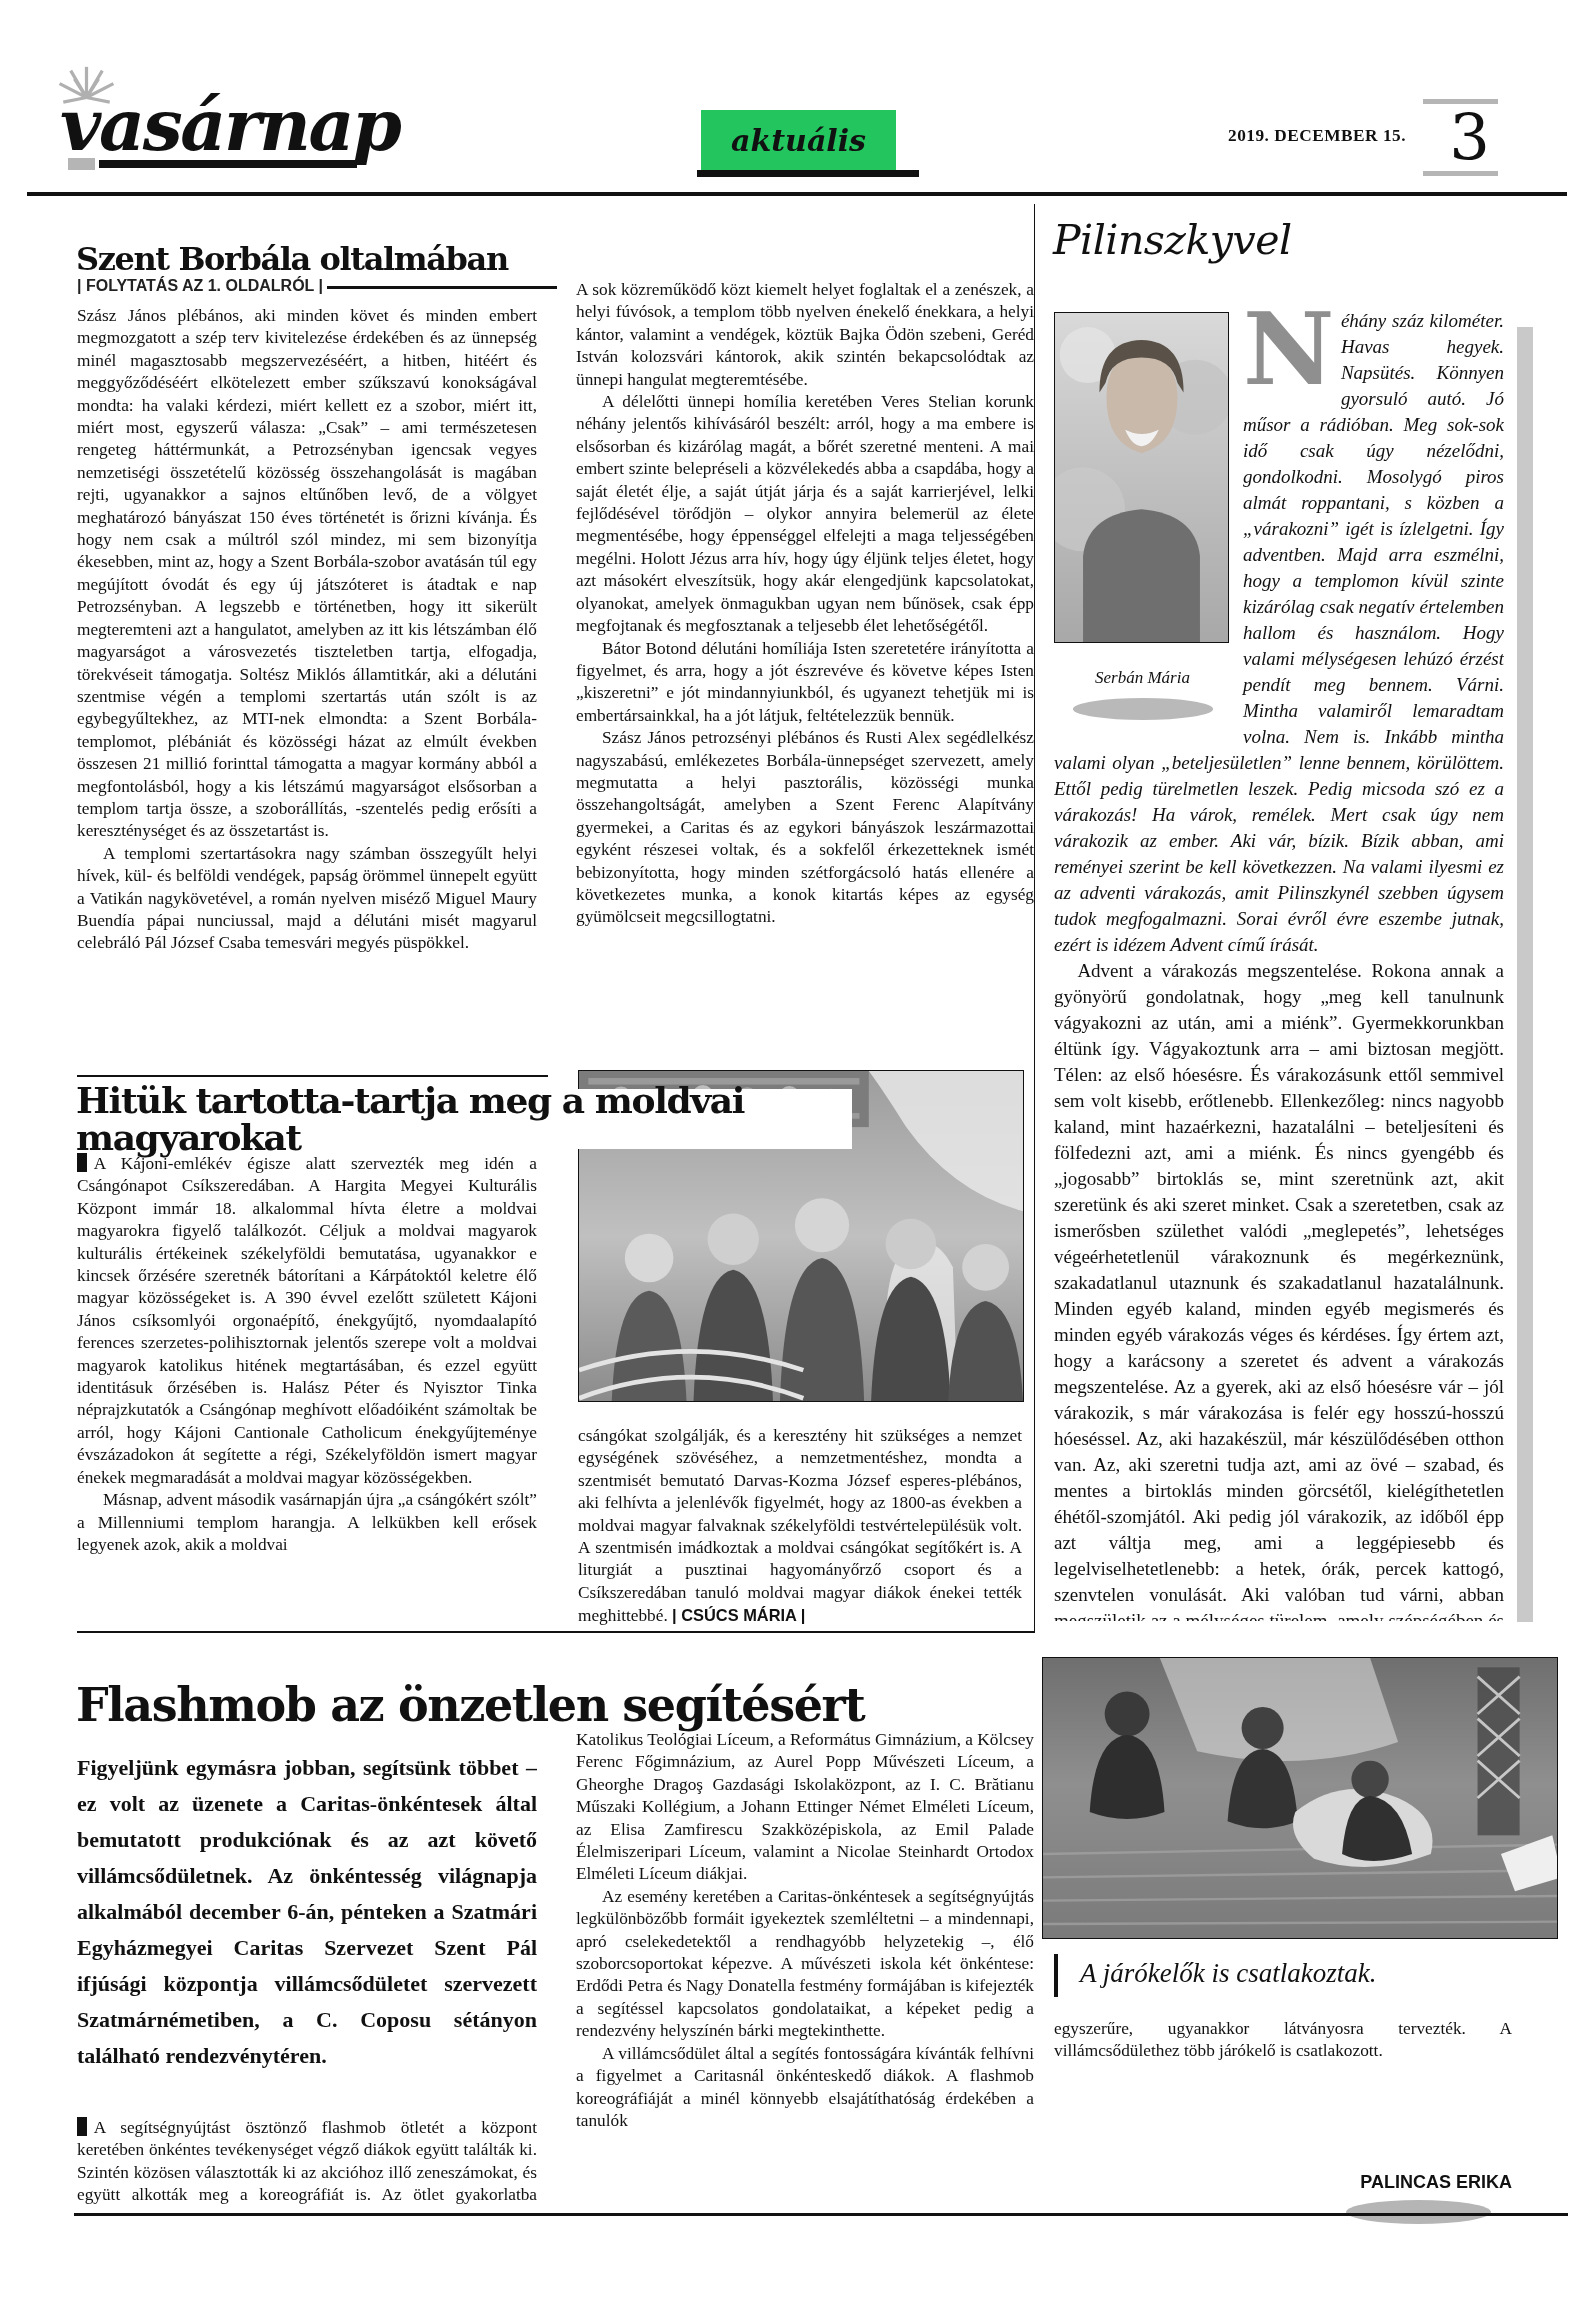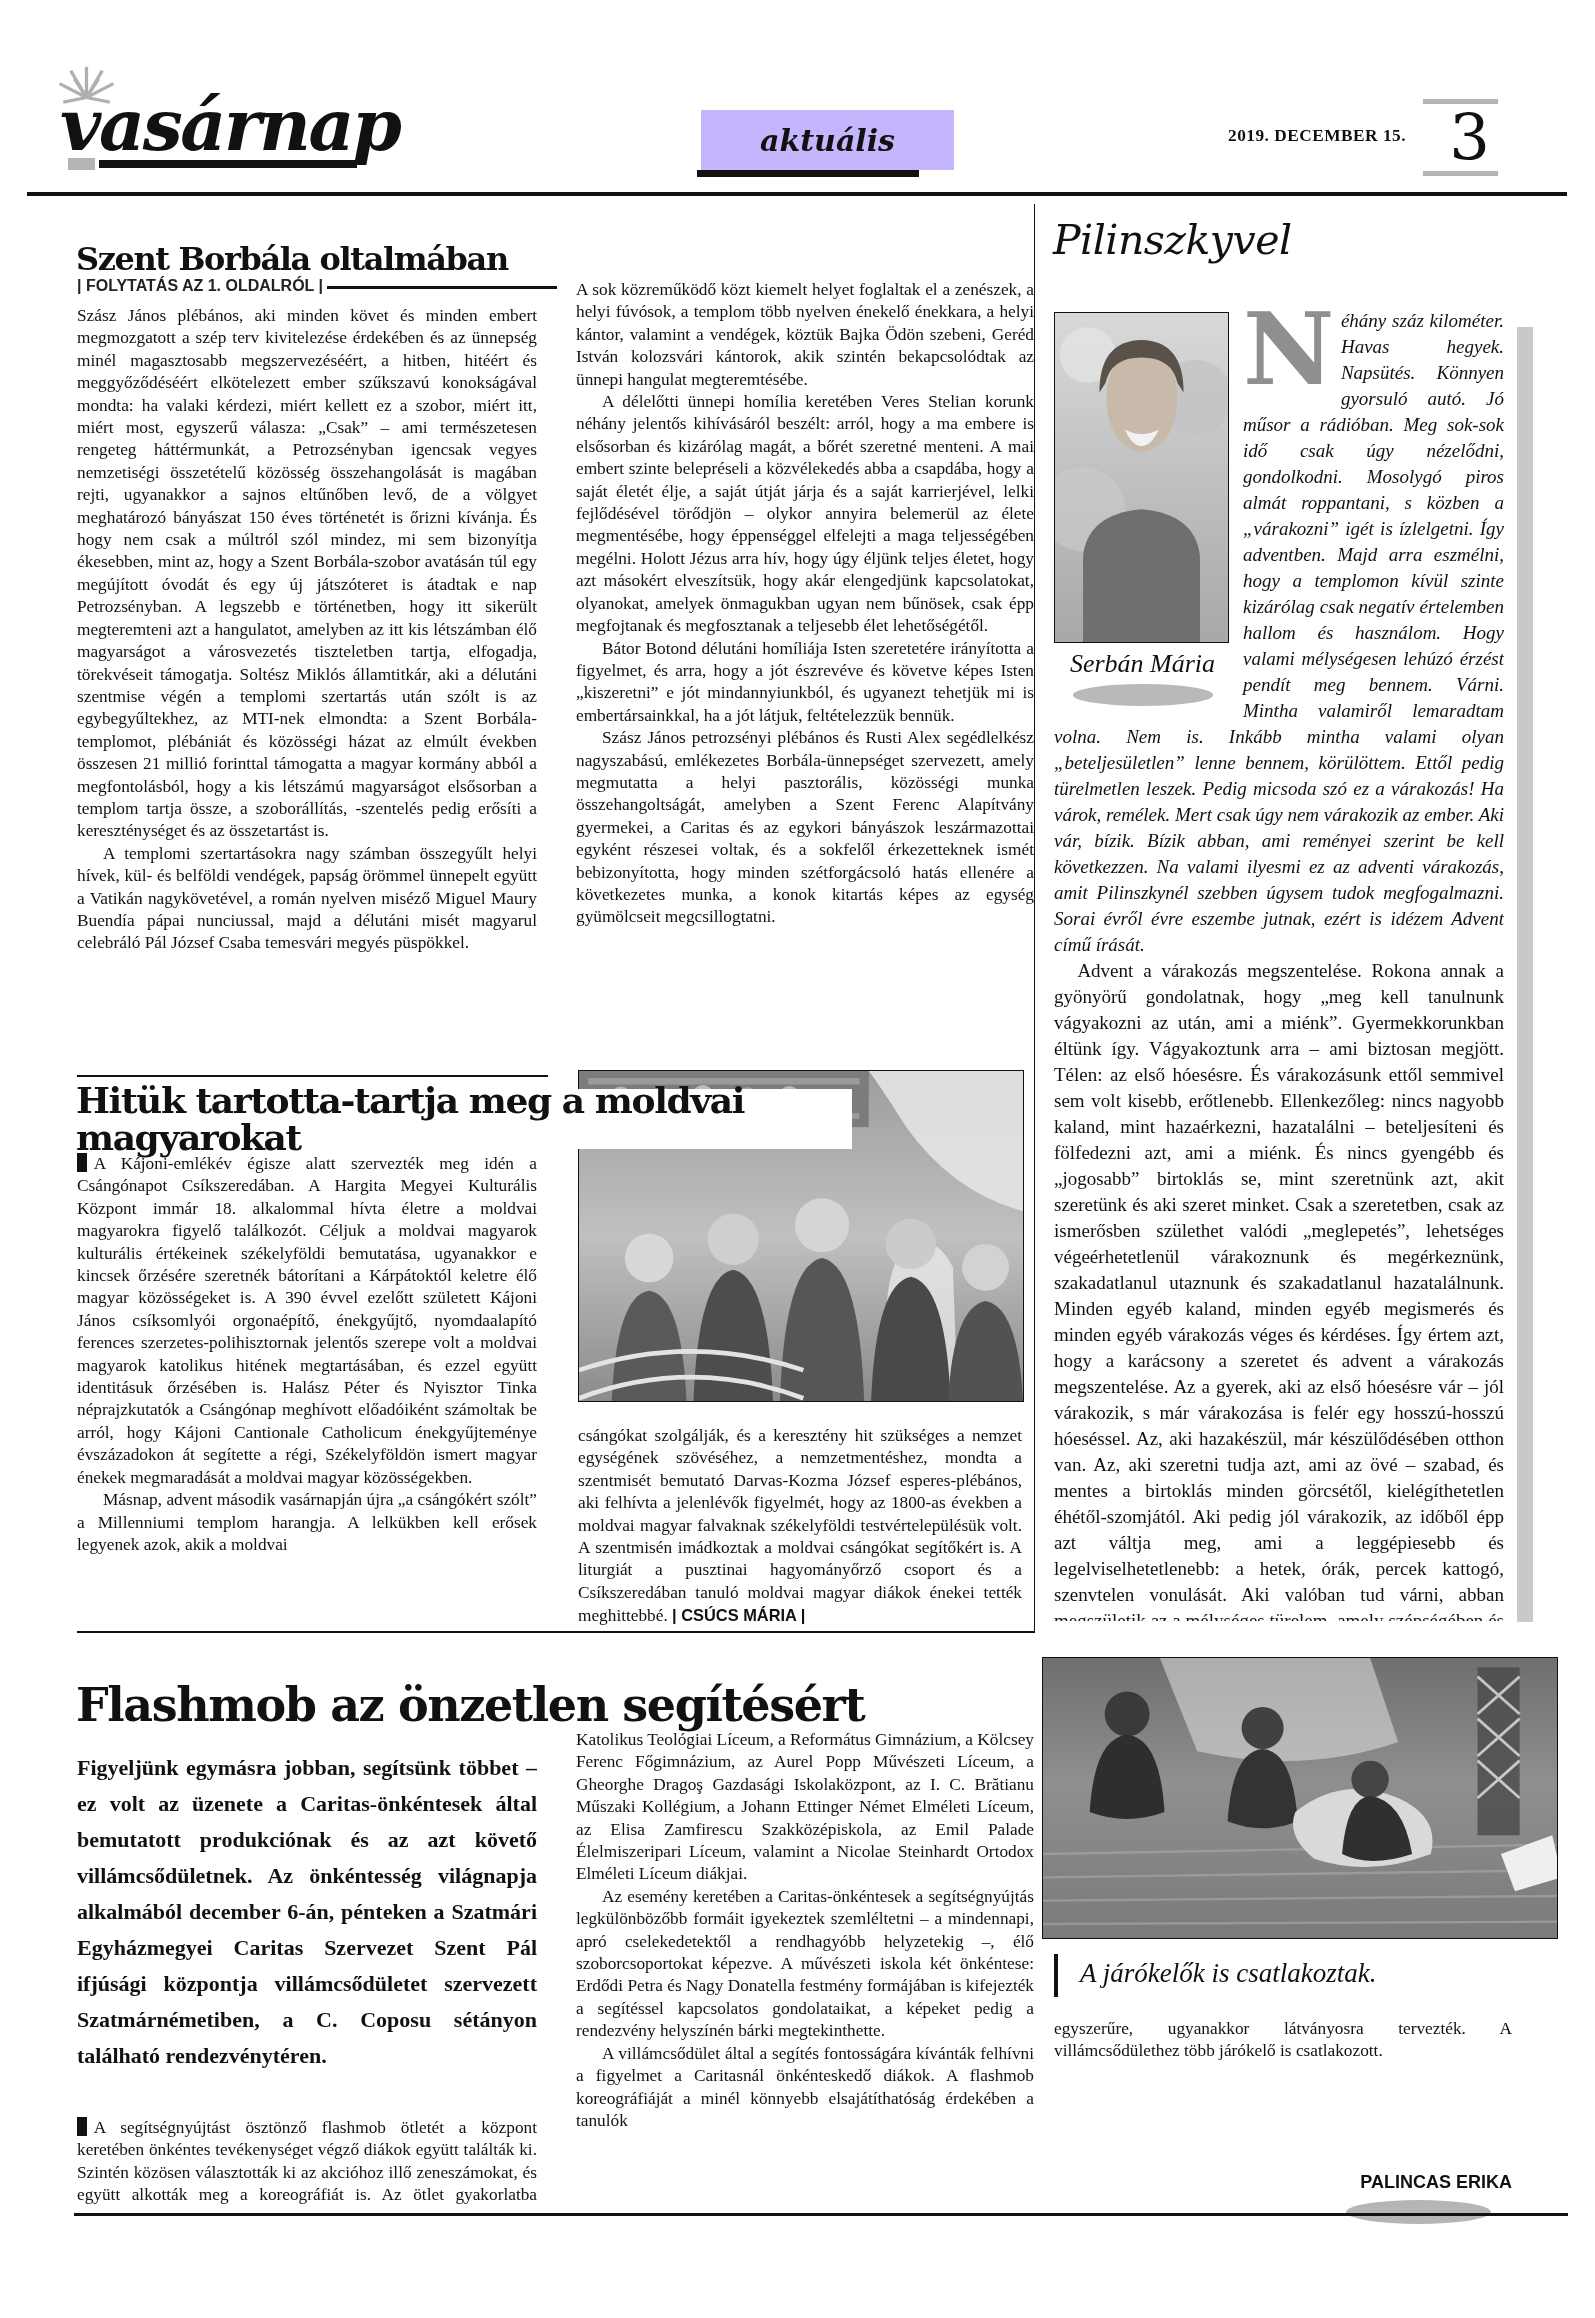--- a/index.html
+++ b/index.html
@@ -7,21 +7,21 @@
         font-family:"Liberation Serif",serif;color:#111;}
   .abs{position:absolute;}
   p{margin:0;padding:0;}
 
   
   .masthead{left:60px;top:90px;font-family:"DejaVu Serif","Liberation Serif",serif;
             font-style:italic;font-weight:bold;font-size:71px;line-height:1;letter-spacing:-2.3px;}
   .masthead-bar{left:99px;top:160px;width:258px;height:8px;background:#111;}
   .masthead-sq{left:68px;top:158px;width:27px;height:12px;background:#b5b5b5;}
   .starburst{left:54px;top:65px;}
-  .section-box{left:701px;top:110px;width:253px;height:60px;background:#c4b5fd;
+  .section-box{left:701px;top:110px;width:195px;height:60px;background:#22c55e;
                display:flex;align-items:center;justify-content:center;}
   .section-label{font-family:"DejaVu Serif","Liberation Serif",serif;font-style:italic;
                  font-weight:bold;font-size:30px;}
   .section-bar{left:697px;top:170px;width:222px;height:7px;background:#111;}
   .issue-date{left:1168px;top:126px;width:238px;text-align:right;font-weight:bold;
               font-size:17.3px;letter-spacing:0.5px;font-family:"Liberation Serif",serif;}
   .pageno{left:1439px;top:106px;width:61px;text-align:center;
           font-family:"DejaVu Serif",serif;font-size:64px;line-height:1;}
   .pagebar{left:1423px;width:75px;height:5.1px;background:#b5b5b5;}
   .pagebar.top{top:99px;} .pagebar.bot{top:171px;}
@@ -52,21 +52,21 @@
   
   .vert-divider{left:1034px;top:204px;width:1.4px;height:1429px;background:#111;}
   .pz-title{left:1053px;top:216px;font-family:"DejaVu Serif","Liberation Serif",serif;
             font-style:italic;font-size:41px;letter-spacing:-0.5px;}
   .pz-body{left:1054px;top:308px;width:450px;height:1313px;font-size:19px;line-height:26px;
            text-align:justify;overflow:hidden;}
   .pz-body .ital{font-style:italic;}
   .pz-body p.indent{text-indent:23.4px;}
   .portrait-wrap{float:left;width:177px;margin:3.7px 12px 4.7px 0;text-align:center;}
   .portrait-img{width:173px;height:329px;border:1.4px solid #111;display:block;}
-  .portrait-caption{font-style:italic;font-size:26px;margin-top:8px;}
+  .portrait-caption{font-style:italic;font-size:17px;margin-top:22px;}
   .portrait-ellipse{width:140px;height:21.5px;background:#b9b9b9;border-radius:50%;margin:7.5px auto 0;}
   .dropcap{float:left;font-family:"DejaVu Serif",serif;font-weight:bold;font-style:normal;
            font-size:100px;line-height:77px;color:#8f8f8f;padding:2.8px 6.5px 0 0;}
   .gray-strip{left:1517px;top:327px;width:16px;height:1295px;background:#c9c9c9;}
 
   
   .photo1{left:578px;top:1070px;width:444px;height:330px;border:0.9px solid #111;z-index:1;}
   .a2-banner{left:76px;top:1089px;width:776px;height:60px;background:#ffffff;z-index:2;
              display:flex;align-items:center;}
   .a2-title{font-size:36px;}

